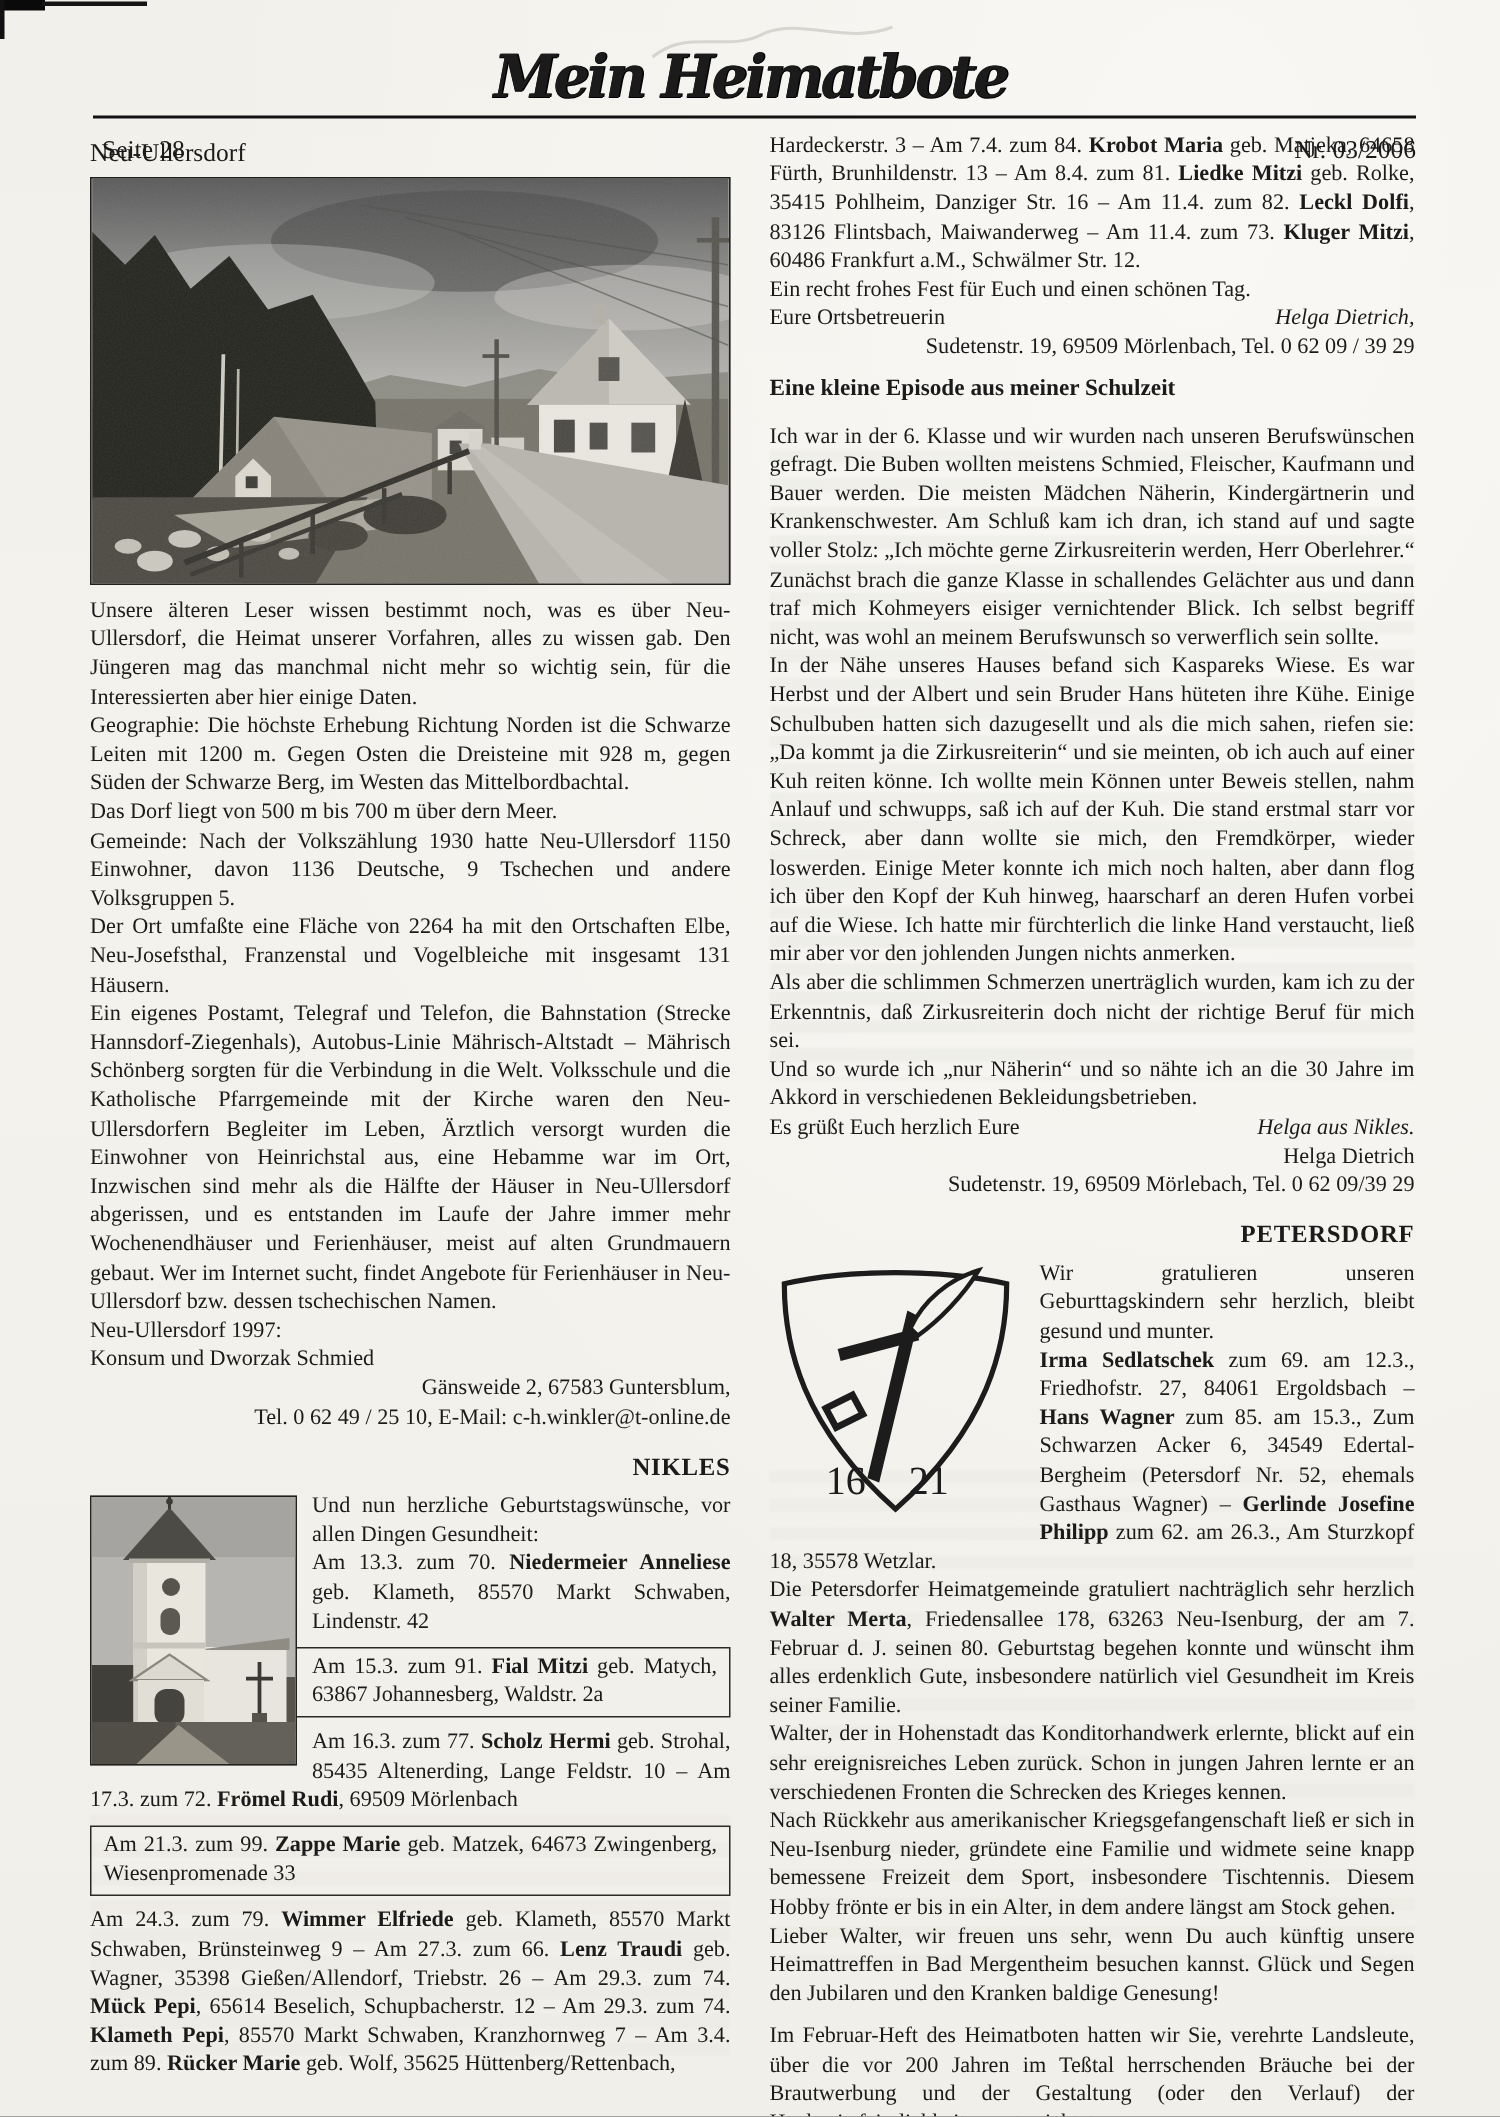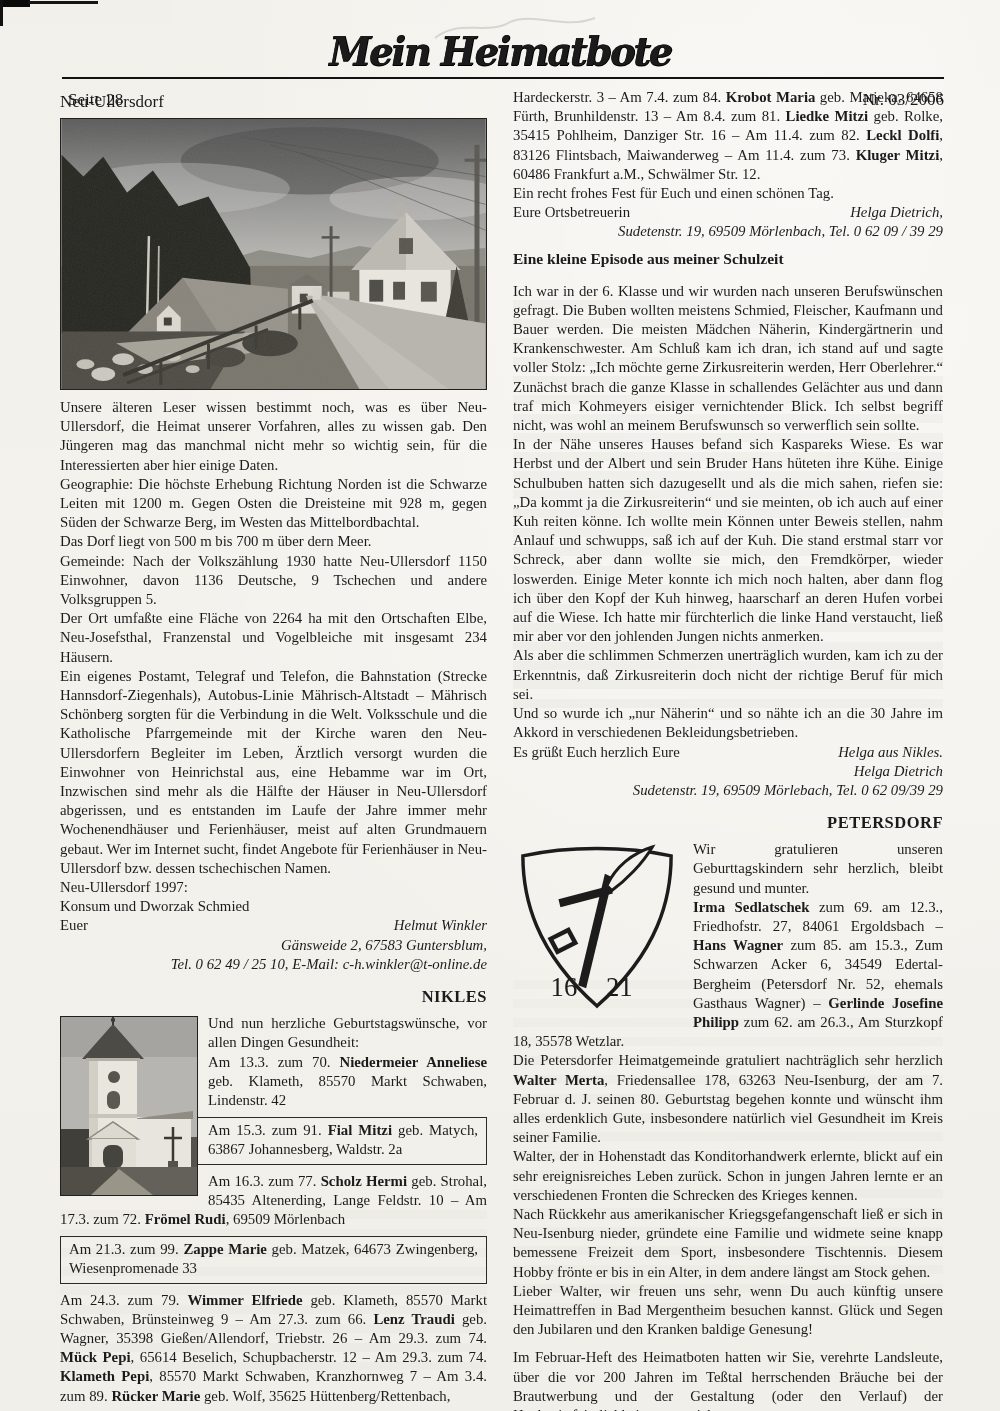--- a/index.html
+++ b/index.html
@@ -48,21 +48,21 @@
   .photo{border:1px solid #20201d;line-height:0;background:#999;}
   .photo.village{width:425px;height:270px;margin-bottom:8px;}
   .photo.church{float:left;width:136px;height:178px;margin:2px 10px 4px 0;}
   .crest{float:left;width:168px;height:178px;margin:0 12px 2px 0;line-height:0;}
 
   .bt{font-size:14.8px;line-height:19.2px;}
   .bt p{margin:0;text-align:justify;}
   .bt p.spaced{margin-top:9px;}
   .it{font-style:italic;}
   .sigline{display:flex;justify-content:space-between;}
-  .sig-right{text-align:right;font-style:italic;}
+  .sig-right{text-align:right;}
 
   .bbox{border:1.5px solid #2b2a27;padding:3px 8px 4px 8px;margin:7px 0;text-align:justify;}
 
   svg text{font-family:"Liberation Serif",serif;}
 </style>
 </head>
 <body>
 
 <div class="page">
 
@@ -150,28 +150,24 @@
         <rect x="253" y="170" width="8" height="12" fill="#d8d5cd"></rect>
         <rect x="0" y="0" width="427" height="272" filter="url(#grain)"></rect>
       </svg>
     </div>
 
     <div class="bt">
       <p>Unsere älteren Leser wissen bestimmt noch, was es über Neu-Ullersdorf, die Heimat unserer Vorfahren, alles zu wissen gab. Den Jüngeren mag das manchmal nicht mehr so wichtig sein, für die Interessierten aber hier einige Daten.</p>
       <p>Geographie: Die höchste Erhebung Richtung Norden ist die Schwarze Leiten mit 1200 m. Gegen Osten die Dreisteine mit 928 m, gegen Süden der Schwarze Berg, im Westen das Mittelbordbachtal.</p>
       <p>Das Dorf liegt von 500 m bis 700 m über dern Meer.</p>
       <p>Gemeinde: Nach der Volkszählung 1930 hatte Neu-Ullersdorf 1150 Einwohner, davon 1136 Deutsche, 9 Tschechen und andere Volksgruppen 5.</p>
-      <p>Der Ort umfaßte eine Fläche von 2264 ha mit den Ortschaften Elbe, Neu-Josefsthal, Franzenstal und Vogelbleiche mit insgesamt 234 Häusern.</p>
+      <p>Der Ort umfaßte eine Fläche von 2264 ha mit den Ortschaften Elbe, Neu-Josefsthal, Franzenstal und Vogelbleiche mit insgesamt 131 Häusern.</p>
       <p>Ein eigenes Postamt, Telegraf und Telefon, die Bahnstation (Strecke Hannsdorf-Ziegenhals), Autobus-Linie Mährisch-Altstadt – Mährisch Schönberg sorgten für die Verbindung in die Welt. Volksschule und die Katholische Pfarrgemeinde mit der Kirche waren den Neu-Ullersdorfern Begleiter im Leben, Ärztlich versorgt wurden die Einwohner von Heinrichstal aus, eine Hebamme war im Ort, Inzwischen sind mehr als die Hälfte der Häuser in Neu-Ullersdorf abgerissen, und es entstanden im Laufe der Jahre immer mehr Wochenendhäuser und Ferienhäuser, meist auf alten Grundmauern gebaut. Wer im Internet sucht, findet Angebote für Ferienhäuser in Neu-Ullersdorf bzw. dessen tschechischen Namen.</p>
       <p>Neu-Ullersdorf 1997:</p>
       <p>Konsum und Dworzak Schmied</p>
-      <div class="sigline">
-        <span>Euer</span>
-        <span class="it">Helmut Winkler</span>
-      </div>
       <div class="sig-right">Gänsweide 2, 67583 Guntersblum,</div>
       <div class="sig-right">Tel. 0 62 49 / 25 10, E-Mail: c-h.winkler@t-online.de</div>
     </div>
 
     <h3 class="sec-head">NIKLES</h3>
 
     <div class="bt">
       <div class="photo church">
         <svg width="136" height="178" viewBox="0 0 136 178">
           <rect x="0" y="0" width="136" height="178" fill="#b6b5b1"></rect>

